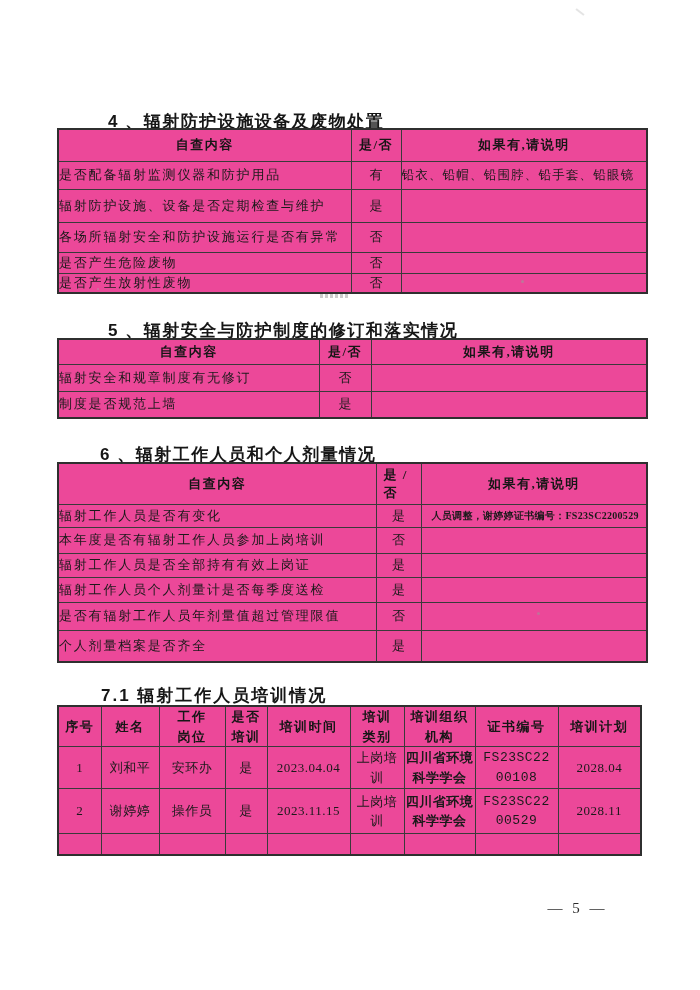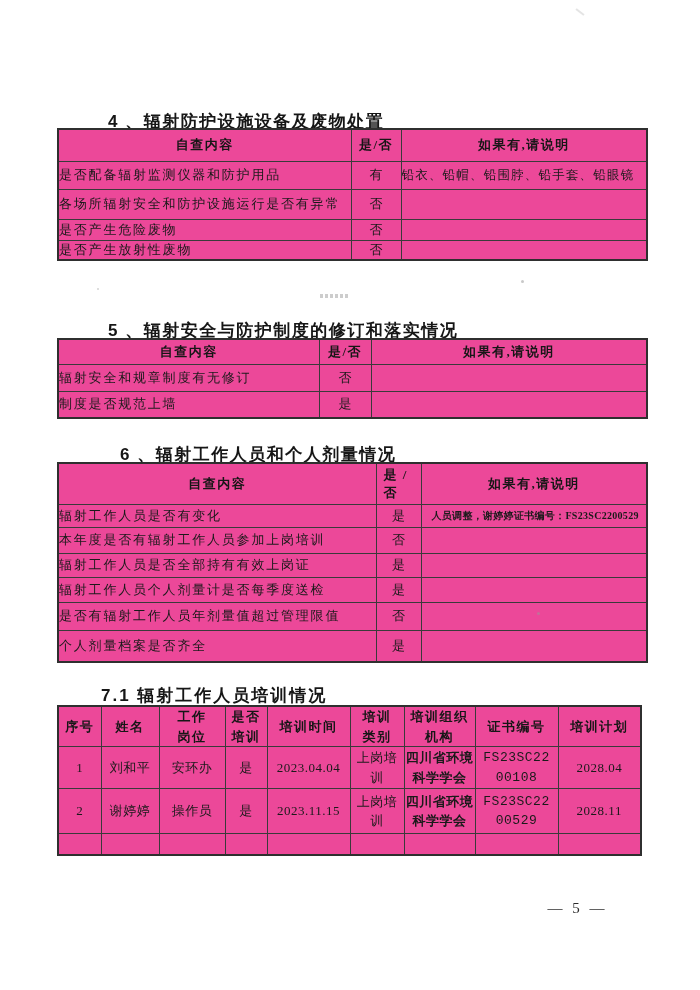--- a/index.html
+++ b/index.html
@@ -116,20 +116,25 @@
         <tr style="height:32px;">
       <th>自查内容</th>
       <th>是/否</th>
       <th>如果有,请说明</th>
     </tr>
     <tr style="height:28px;">
       <td class="q">是否配备辐射监测仪器和防护用品</td>
       <td class="a">有</td>
       <td class="n">铅衣、铅帽、铅围脖、铅手套、铅眼镜</td>
     </tr>
+    <tr style="height:33px;">
+      <td class="q">辐射防护设施、设备是否定期检查与维护</td>
+      <td class="a">是</td>
+      <td class="n"></td>
+    </tr>
     <tr style="height:30px;">
       <td class="q">各场所辐射安全和防护设施运行是否有异常</td>
       <td class="a">否</td>
       <td class="n"></td>
     </tr>
     <tr style="height:21px;">
       <td class="q">是否产生危险废物</td>
       <td class="a">否</td>
       <td class="n"></td>
     </tr>
@@ -161,21 +166,21 @@
       <td class="n"></td>
     </tr>
     <tr style="height:27px;">
       <td class="q">制度是否规范上墙</td>
       <td class="a">是</td>
       <td class="n"></td>
     </tr>
   </tbody>
     </table>
 
-  <h2 class="sec-title" style="left:116px; top:439px;">6 、辐射工作人员和个人剂量情况</h2>
+  <h2 class="sec-title" style="left:96px; top:439px;">6 、辐射工作人员和个人剂量情况</h2>
 
   <table class="t" style="left:57px; top:462px; width:589px;">
     <colgroup>
         <col style="width:318px">
         <col style="width:45px">
         <col style="width:226px">
       </colgroup>
     <tbody>
         <tr style="height:41px;">
       <th>自查内容</th>

